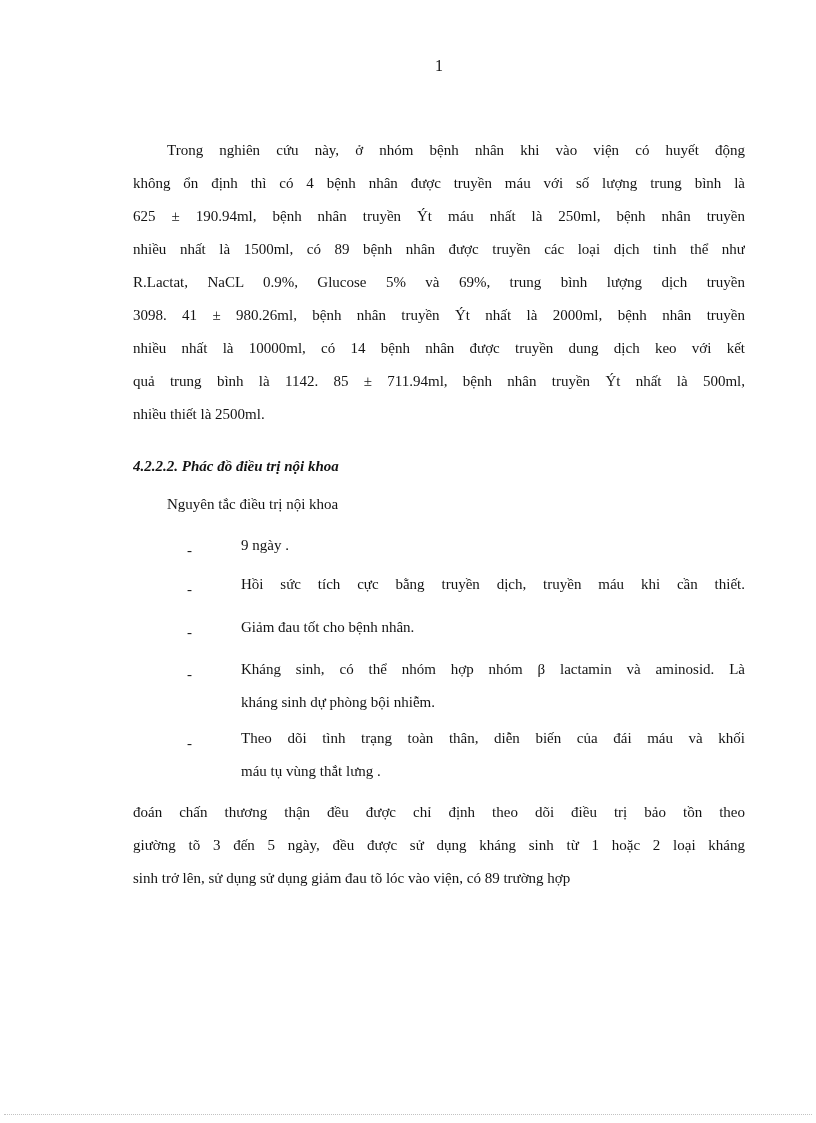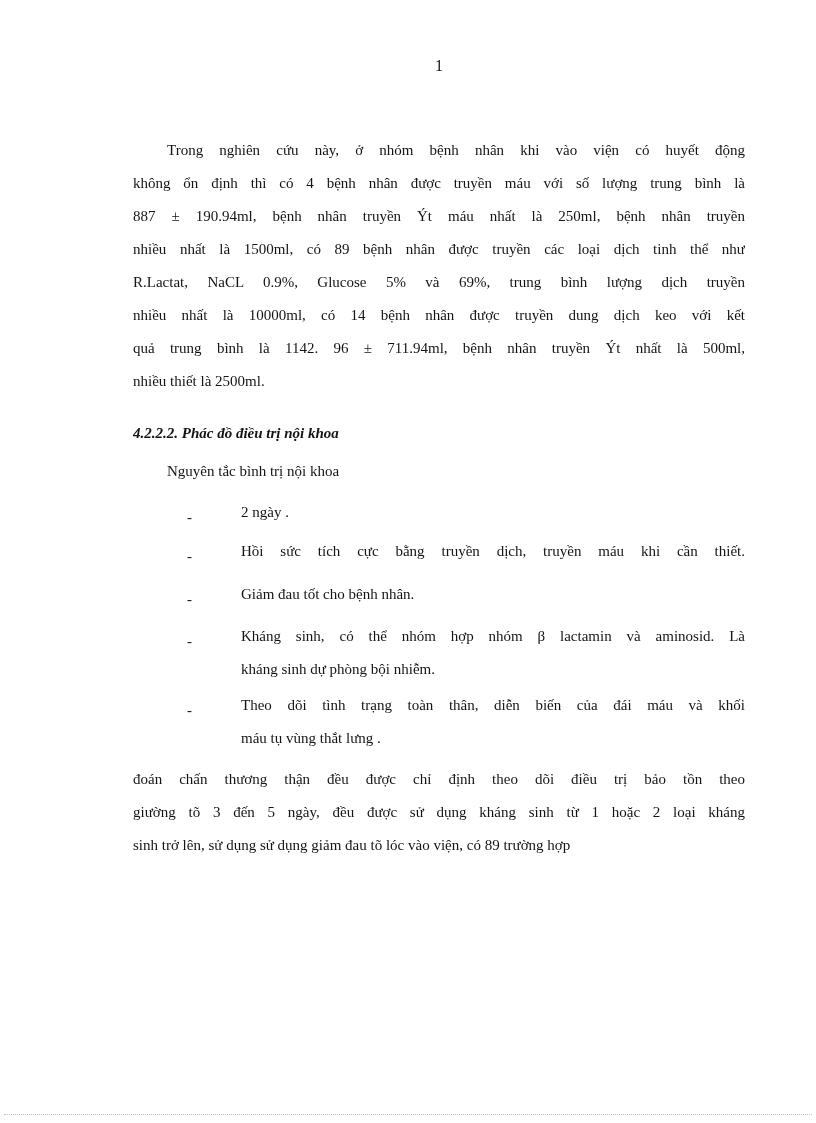--- a/index.html
+++ b/index.html
@@ -81,37 +81,38 @@
 
 <div class="page">
 
   <div class="pageno">1</div>
 
   <div class="text-block">
 
     <div>
       <div class="ln just indent">Trong nghiên cứu này, ở nhóm bệnh nhân khi vào viện có huyết động</div>
       <div class="ln just">không ổn định thì có 4 bệnh nhân được truyền máu với số lượng trung bình là</div>
-      <div class="ln just">887 ± 190.94ml, bệnh nhân truyền Ýt máu nhất là 250ml, bệnh nhân truyền</div>
+      <div class="ln just">625 ± 190.94ml, bệnh nhân truyền Ýt máu nhất là 250ml, bệnh nhân truyền</div>
       <div class="ln just">nhiều nhất là 1500ml, có 89 bệnh nhân được truyền các loại dịch tinh thể như</div>
       <div class="ln just">R.Lactat, NaCL 0.9%, Glucose 5% và 69%, trung bình lượng dịch truyền</div>
+      <div class="ln just">3098. 41 ± 980.26ml, bệnh nhân truyền Ýt nhất là 2000ml, bệnh nhân truyền</div>
       <div class="ln just">nhiều nhất là 10000ml, có 14 bệnh nhân được truyền dung dịch keo với kết</div>
-      <div class="ln just">quả trung bình là 1142. 96 ± 711.94ml, bệnh nhân truyền Ýt nhất là 500ml,</div>
+      <div class="ln just">quả trung bình là 1142. 85 ± 711.94ml, bệnh nhân truyền Ýt nhất là 500ml,</div>
       <div class="ln">nhiều thiết là 2500ml.</div>
     </div>
 
     <div class="ln heading">4.2.2.2. Phác đồ điều trị nội khoa</div>
 
-    <div class="ln sub">Nguyên tắc bình trị nội khoa</div>
+    <div class="ln sub">Nguyên tắc điều trị nội khoa</div>
 
     <div>
 
       <div class="bullet mt8">
         <span class="dash">-</span>
-        <div class="ln">2 ngày .</div>
+        <div class="ln">9 ngày .</div>
       </div>
 
       <div class="bullet mt6">
         <span class="dash">-</span>
         <div class="ln just">Hồi sức tích cực bằng truyền dịch, truyền máu khi cần thiết.</div>
       </div>
 
       <div class="bullet mt10">
         <span class="dash">-</span>
         <div class="ln">Giảm đau tốt cho bệnh nhân.</div>

